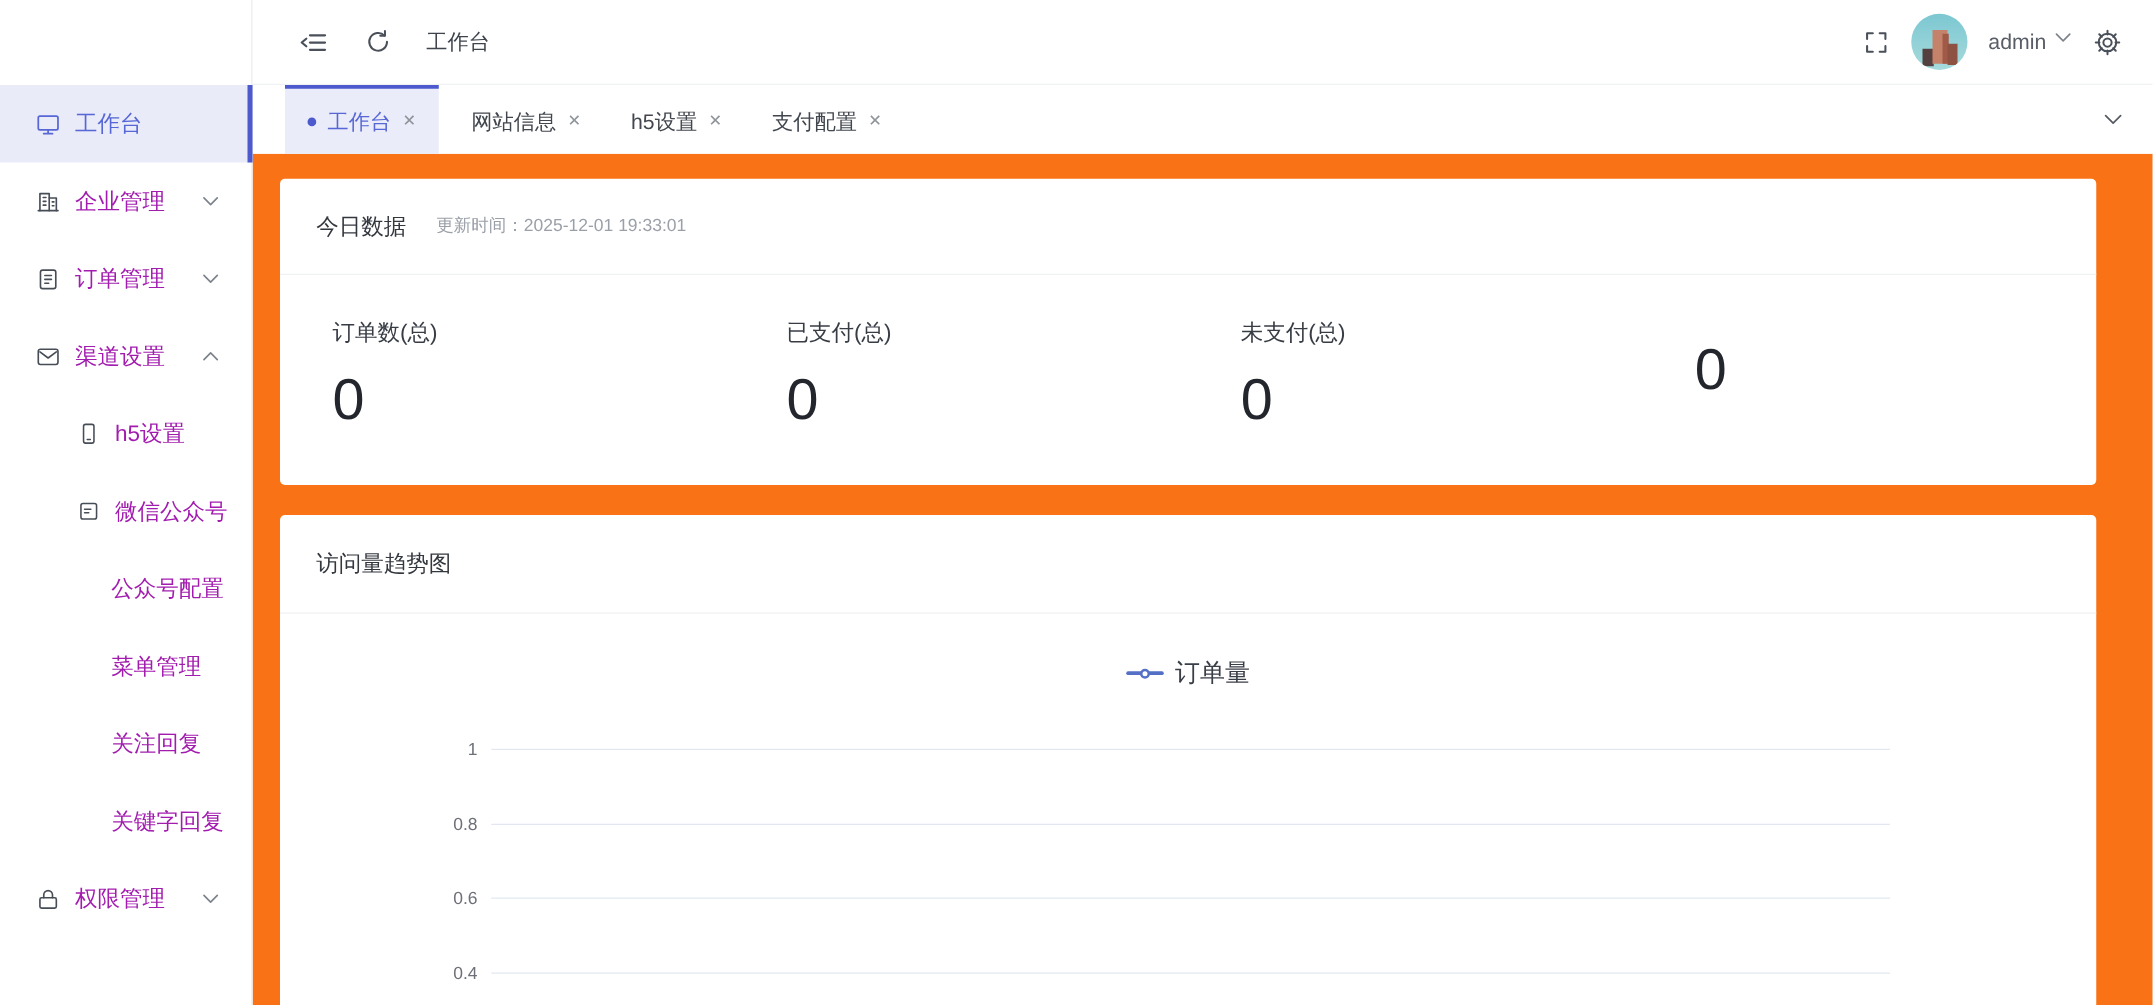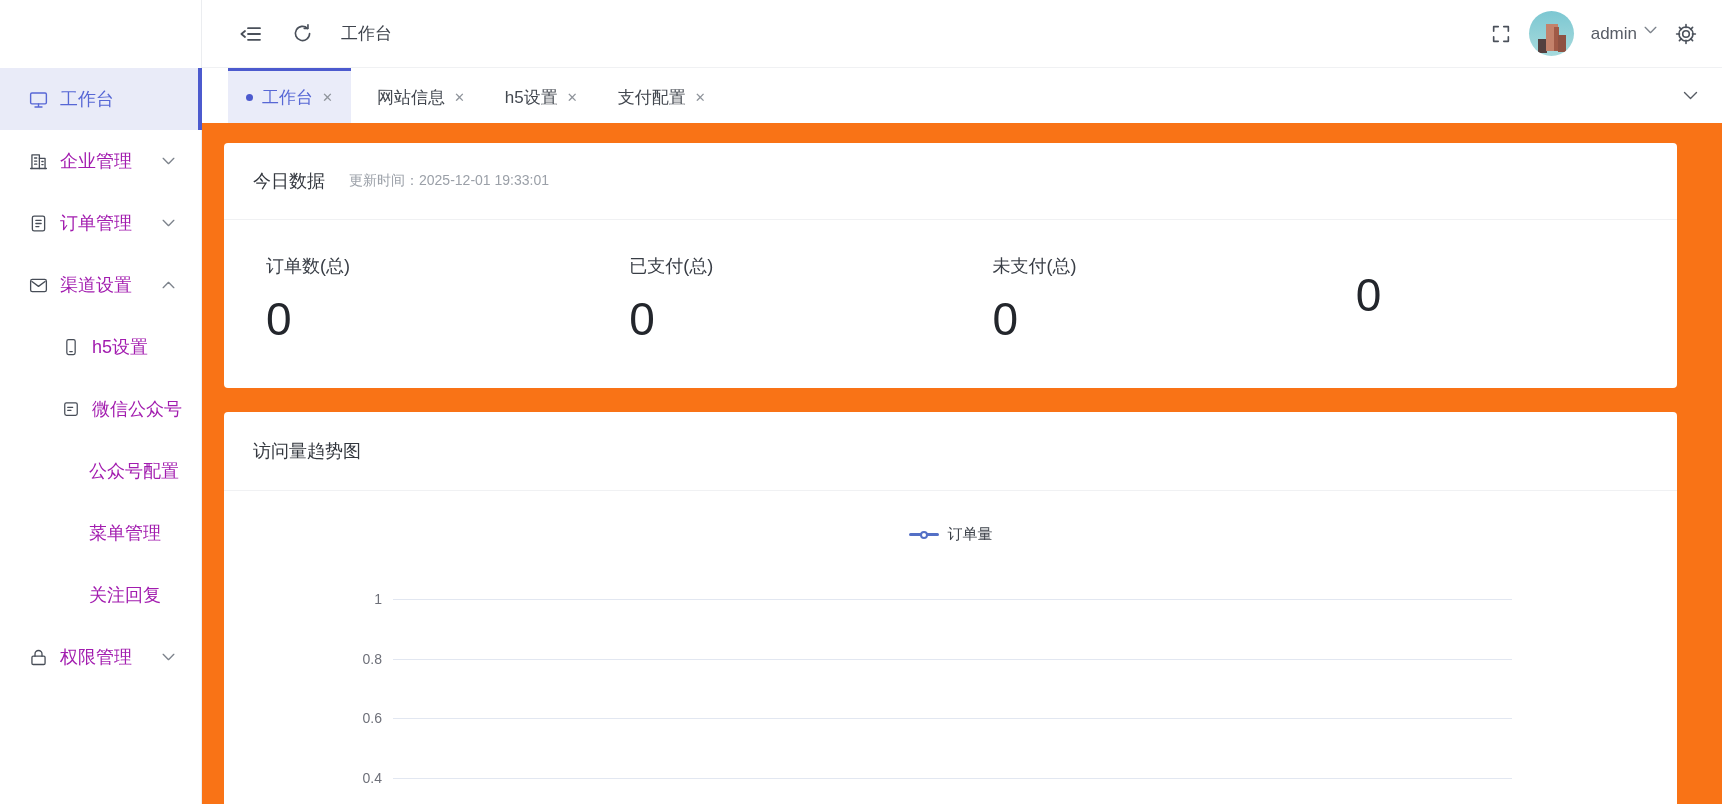--- a/index.html
+++ b/index.html
@@ -61,21 +61,21 @@
   .update { margin-left:24px; font-size:14px; color:#9ba0a8; }
   .stats { display:flex; padding-top:34px; height:168px; }
   .stat { flex:1; padding-left:42px; }
   .stat-label { font-size:18px; color:#383d45; }
   .stat-value { margin-top:18px; font-size:46px; color:#23262c; line-height:1; }
 
   .card-chart { margin-top:24px; height:600px; }
   .card-chart .card-head { height:79px; }
   .chart-area { position:relative; height:520px; }
   .legend { position:absolute; top:34px; left:0; right:0; display:flex; justify-content:center;
-    align-items:center; gap:9px; font-size:15px; color:#3a3f47; cursor:pointer; }
+    align-items:center; gap:9px; font-size:20px; color:#3a3f47; cursor:pointer; }
   .lg-line { position:relative; width:30px; height:3px; background:#5470c6; border-radius:2px; }
   .lg-ring { position:absolute; left:50%; top:50%; transform:translate(-50%,-50%); width:8px;
     height:8px; border:2.5px solid #5470c6; border-radius:50%; background:#fff; }
   .grid-row { position:absolute; left:0; right:0; height:0; }
   .grid-row.r0 { top:108px; } .grid-row.r1 { top:168px; }
   .grid-row.r2 { top:227px; } .grid-row.r3 { top:287px; }
   .tick { position:absolute; left:0; width:158px; top:-8px; text-align:right;
     font-size:14px; color:#6e7079; }
   .gline { position:absolute; left:169px; right:165px; top:0; height:1px; background:#e2e7f1; }
 
@@ -168,20 +168,23 @@
 
     <div class="s-item sub2">
       <span class="s-label">公众号配置</span>
     </div>
     <div class="s-item sub2">
       <span class="s-label">菜单管理</span>
     </div>
     <div class="s-item sub2">
       <span class="s-label">关注回复</span>
     </div>
+    <div class="s-item sub2">
+      <span class="s-label">关键字回复</span>
+    </div>
 
     <div class="s-item">
       <span class="s-icon">
         <svg width="21" height="21" viewBox="0 0 24 24" fill="none" stroke="currentColor" stroke-width="1.5" stroke-linecap="round" stroke-linejoin="round">
             <rect x="4.5" y="10.5" width="15" height="9.5" rx="1.5"></rect>
             <path d="M8 10.5V8a4 4 0 0 1 8 0v2.5"></path>
           </svg>
       </span>
       <span class="s-label">权限管理</span>
       <span class="chev down">

